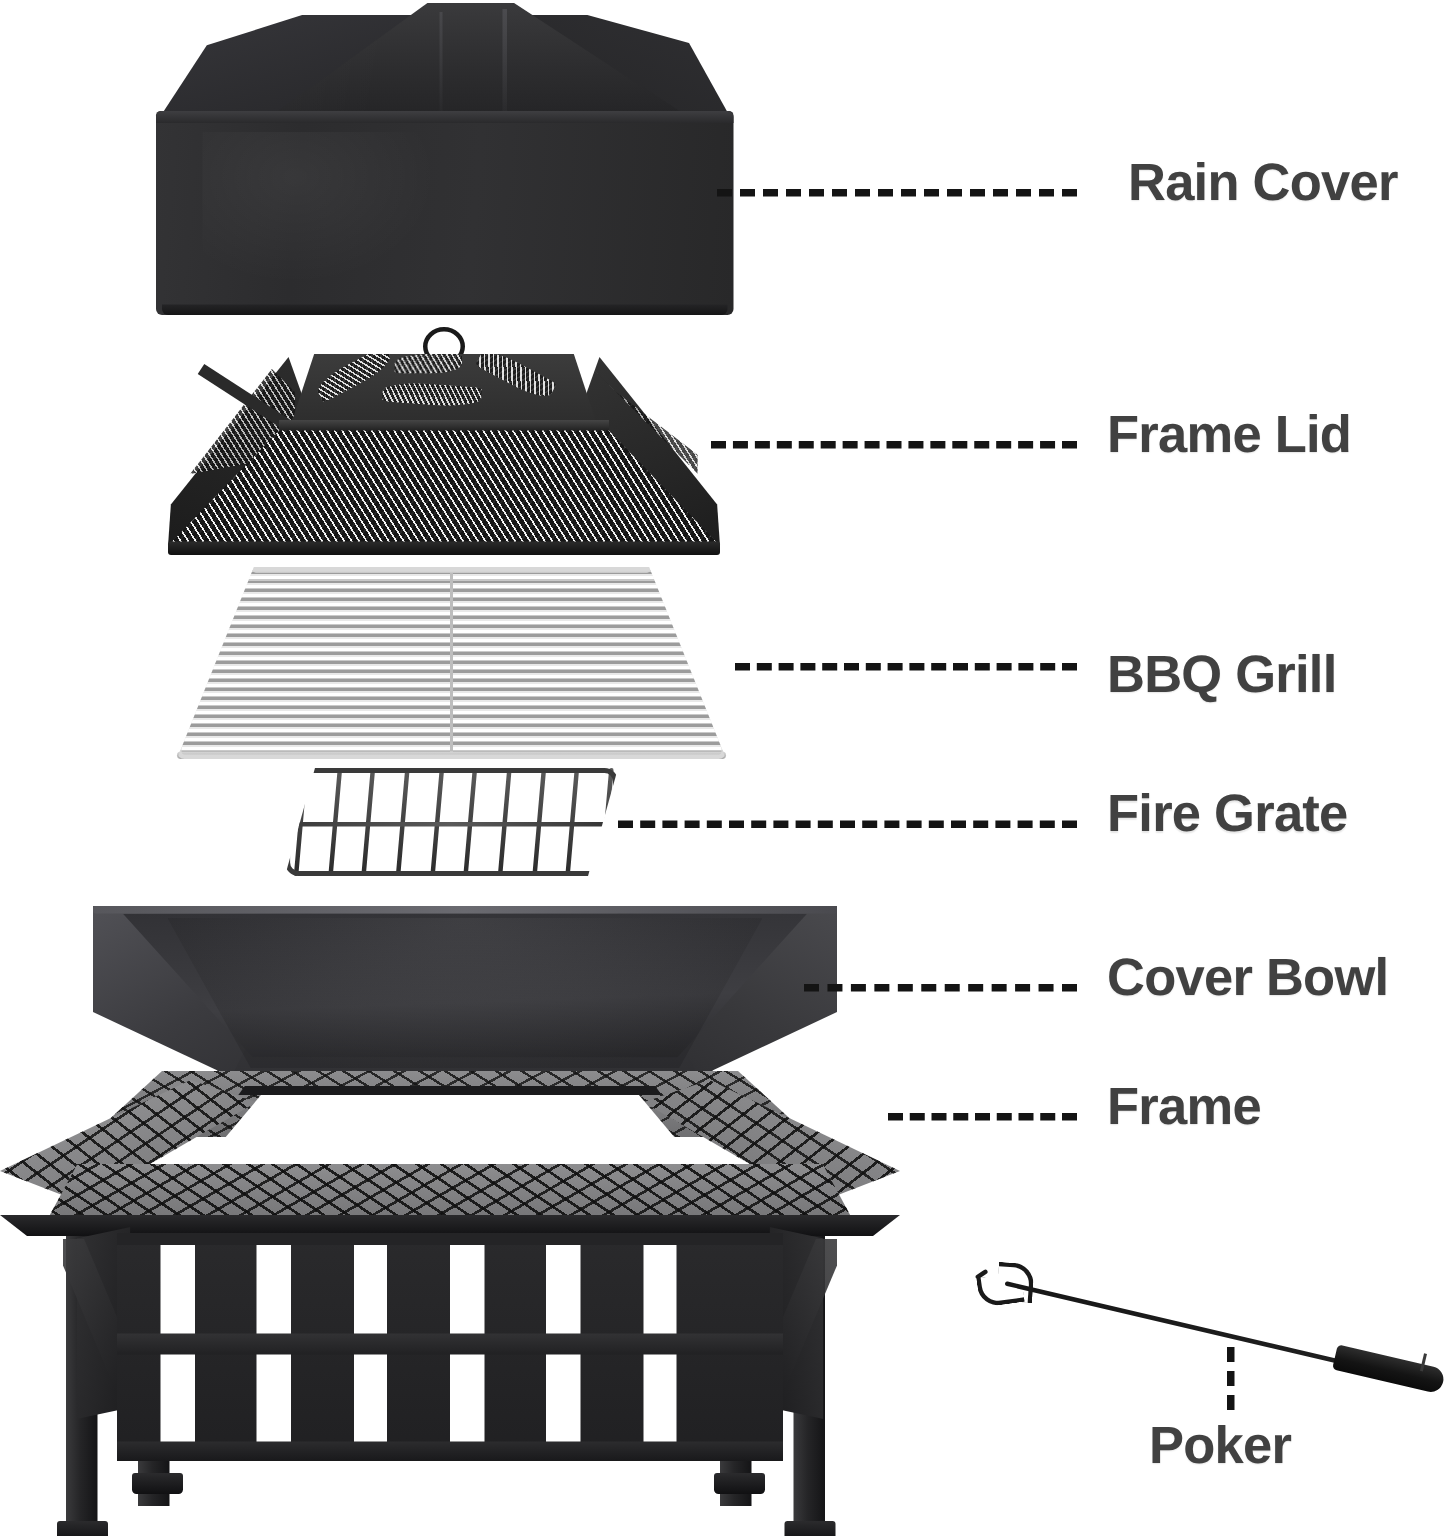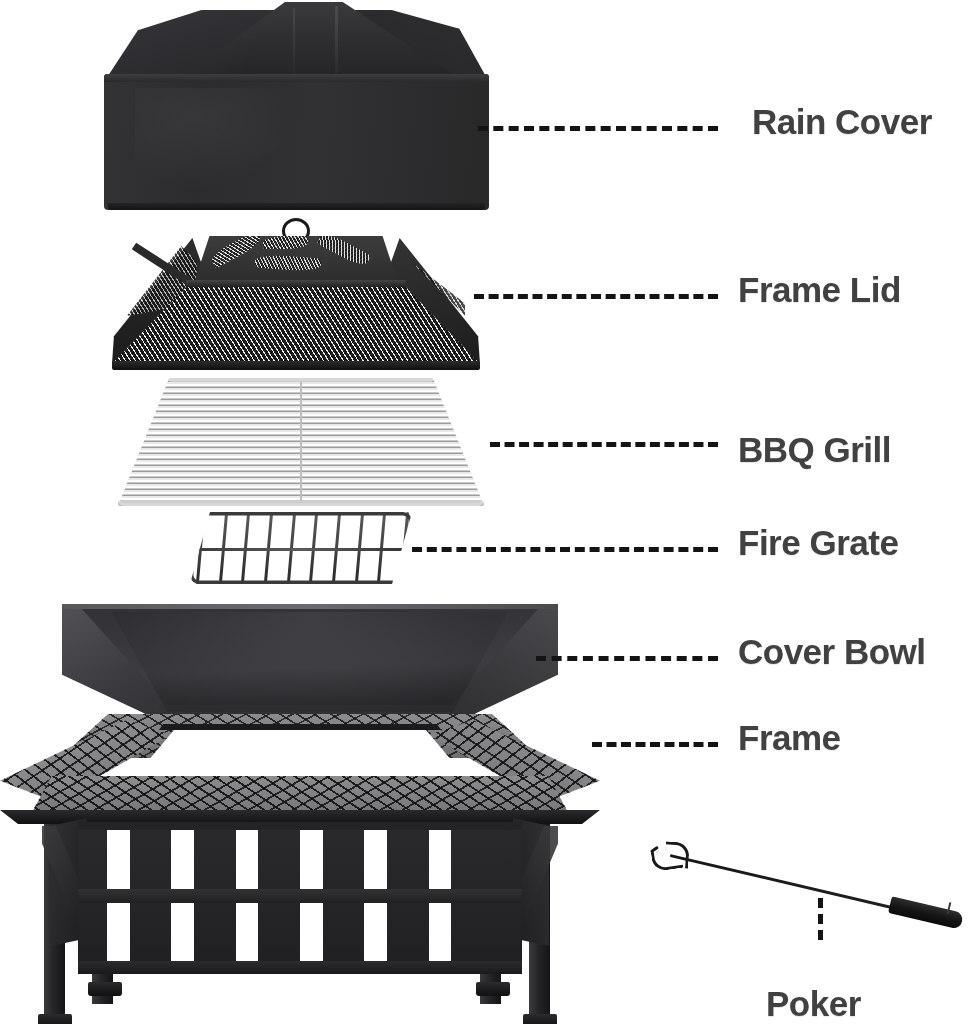--- a/index.html
+++ b/index.html
@@ -534,16 +534,16 @@
       <div class="label" style="left: 738px; top: 272px;">Frame Lid</div>
       <div class="leader" style="left: 490px; top: 442px; width: 228px;"></div>
       <div class="label" style="left: 738px; top: 432px;">BBQ Grill</div>
       <div class="leader" style="left: 412px; top: 547px; width: 306px;"></div>
       <div class="label" style="left: 738px; top: 525px;">Fire Grate</div>
       <div class="leader" style="left: 536px; top: 656px; width: 182px;"></div>
       <div class="label" style="left: 738px; top: 634px;">Cover Bowl</div>
       <div class="leader" style="left: 592px; top: 742px; width: 126px;"></div>
       <div class="label" style="left: 738px; top: 720px;">Frame</div>
       <div class="leader-v" style="left: 818px; top: 898px; height: 42px;"></div>
-      <div class="label" style="left: 766px; top: 946px; margin-top: 40px;">Poker</div>
+      <div class="label" style="left: 766px; top: 946px;">Poker</div>
     </div>
 
 </div>
 
 </body></html>

